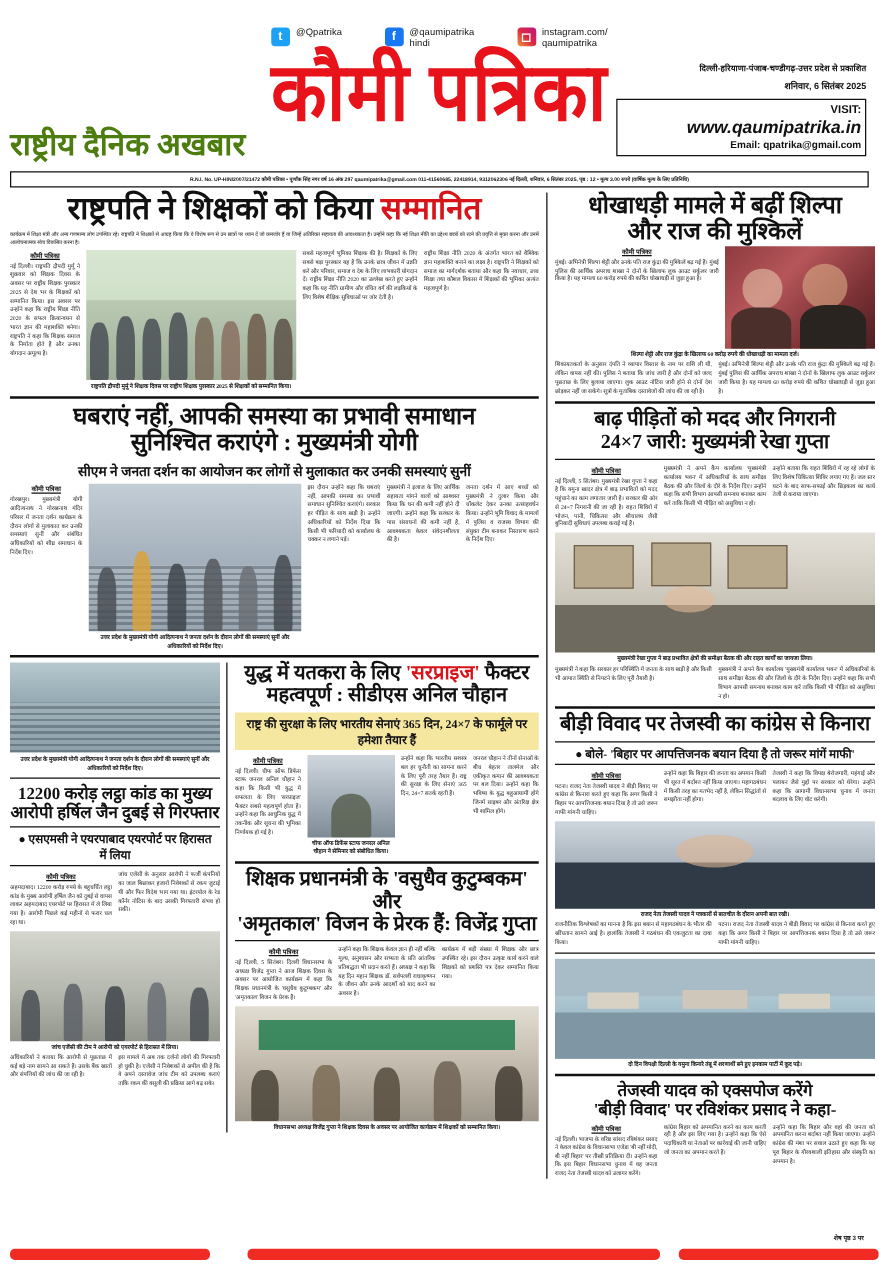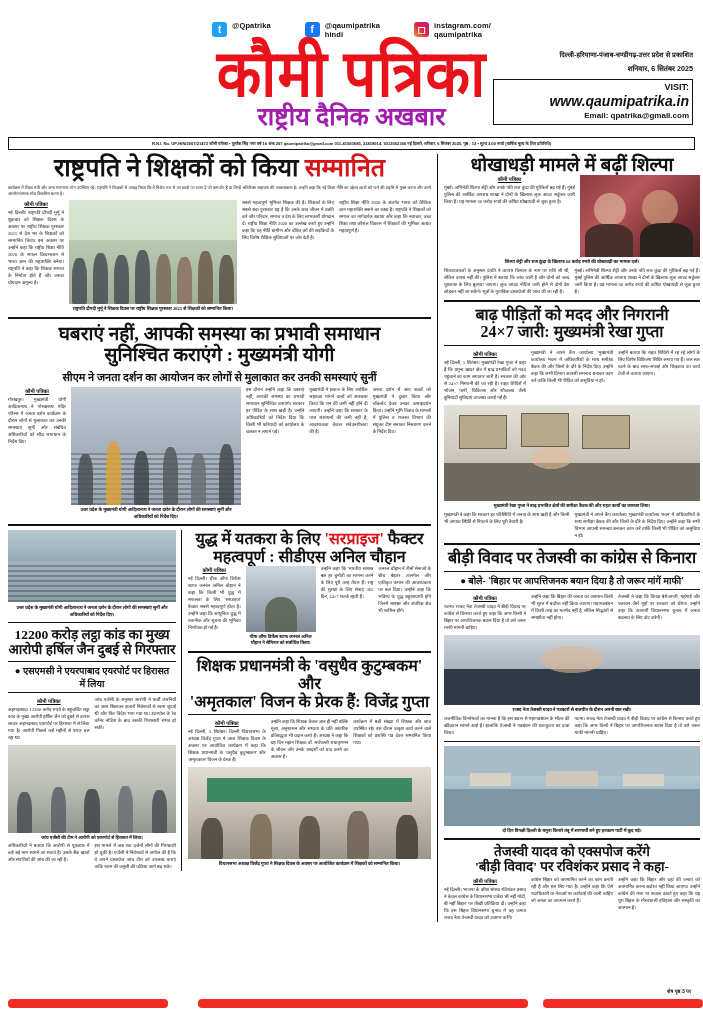--- a/index.html
+++ b/index.html
@@ -10,34 +10,34 @@
   }
   .page{width:703px;height:1024px;position:relative;background:#fff;box-sizing:border-box;padding:0 8px;}
 
   
   .social-strip{display:flex;justify-content:center;align-items:flex-start;gap:34px;padding-top:22px;height:26px;}
   .social-item{display:flex;align-items:flex-start;gap:5px;}
   .social-badge{width:15px;height:15px;border-radius:3px;display:flex;align-items:center;justify-content:center;color:#fff;font-size:10px;font-weight:bold;flex:0 0 auto;}
   .sb-twitter{background:#1da1f2;}
   .sb-facebook{background:#1877f2;}
   .sb-insta{background:linear-gradient(45deg,#f09433,#dc2743,#bc1888);}
-  .social-text{font-size:7.5px;font-weight:bold;color:#111;line-height:1.18;letter-spacing:.1px;}
+  .social-text{font-size:7.5px;font-weight:normal;color:#111;line-height:1.18;letter-spacing:.1px;}
 
   
   .masthead{position:relative;height:86px;}
   .mast-title{
     position:absolute;left:0;right:0;top:-2px;text-align:center;
     font-family:"Liberation Serif", serif;
     font-size:58px;font-weight:bold;color:#e8121a;letter-spacing:1px;
     line-height:1;transform:scaleY(1.12);
   }
   .mast-sub{
-    position:absolute;left:0;right:0;top:56px;text-align:center;
+    position:absolute;left:0;right:0;top:56px;
     font-family:"Liberation Serif", serif;
-    font-size:25px;font-weight:bold;color:#a21caf;line-height:1;
+    font-size:25px;font-weight:bold;color:#4d7c0f;line-height:1;
   }
   .mast-right{position:absolute;right:2px;top:2px;width:200px;text-align:right;}
   .mast-region{font-size:6.6px;color:#111;font-weight:bold;letter-spacing:.1px;}
   .mast-date{font-size:7.2px;color:#111;font-weight:bold;margin-top:4px;}
   .visit-box{border:1.2px solid #111;margin-top:6px;padding:2px 3px 3px;}
   .visit-box div{font-family:"Liberation Sans",sans-serif;font-weight:bold;color:#111;line-height:1.25;}
   .visit-label{font-size:9px;}
   .visit-url{font-size:14px;font-style:italic;}
   .visit-mail{font-size:8px;}
 
@@ -269,20 +269,21 @@
               </div>
           </div>
         </div>
 
         <div style="flex:1;">
           <div>
             <div class="hl hl-md">
               <span>युद्ध में यतकरा के लिए </span><span class="hl-red">'सरप्राइज'</span><span> फैक्टर</span>
             </div>
             <div class="hl hl-md">महत्वपूर्ण : सीडीएस अनिल चौहान</div>
+            <div class="kicker kicker-yellow">राष्ट्र की सुरक्षा के लिए भारतीय सेनाएं 365 दिन, 24×7 के फार्मूले पर हमेशा तैयार हैं</div>
             <div class="cols">
               <div class="col">
                 <div class="byline">कौमी पत्रिका</div>
                 <div class="txt">नई दिल्ली। चीफ ऑफ डिफेंस स्टाफ जनरल अनिल चौहान ने कहा कि किसी भी युद्ध में सफलता के लिए 'सरप्राइज' फैक्टर सबसे महत्वपूर्ण होता है। उन्होंने कहा कि आधुनिक युद्ध में तकनीक और सूचना की भूमिका निर्णायक हो गई है।</div>
               </div>
               <div class="col" style="flex:0 0 70px;">
                 <div class="photo ph-portrait" style="height:66px;">
                   <div class="silhouettes">
                     <div class="sil" style="width:46%;height:86%;background:#5a6152;border-radius:46% 46% 6% 6%"></div>
                   </div>
@@ -329,20 +330,21 @@
             <div class="cap">विधानसभा अध्यक्ष विजेंद्र गुप्ता ने शिक्षक दिवस के अवसर पर आयोजित कार्यक्रम में शिक्षकों को सम्मानित किया।</div>
           </div>
         </div>
       </div>
     </div>
 
     <div class="col-right">
 
       <div>
         <div class="hl hl-lg">धोखाधड़ी मामले में बढ़ीं शिल्पा</div>
+        <div class="hl hl-lg">और राज की मुश्किलें</div>
         <div class="cols">
           <div class="col">
             <div class="byline">कौमी पत्रिका</div>
             <div class="txt">मुंबई। अभिनेत्री शिल्पा शेट्टी और उनके पति राज कुंद्रा की मुश्किलें बढ़ गई हैं। मुंबई पुलिस की आर्थिक अपराध शाखा ने दोनों के खिलाफ लुक आउट सर्कुलर जारी किया है। यह मामला 60 करोड़ रुपये की कथित धोखाधड़ी से जुड़ा हुआ है।</div>
           </div>
           <div class="col" style="flex:0 0 120px;">
             <div class="photo ph-celeb" style="height:82px;">
               <div class="face" style="left:12%;top:22%;width:26%;height:40%;background:#e5c3a6;"></div>
               <div class="face" style="left:52%;top:18%;width:30%;height:44%;background:#d9ab84;"></div>
               <div style="position:absolute;left:4%;bottom:0;width:40%;height:40%;background:#4b2f2a;border-radius:40% 40% 0 0;"></div>

